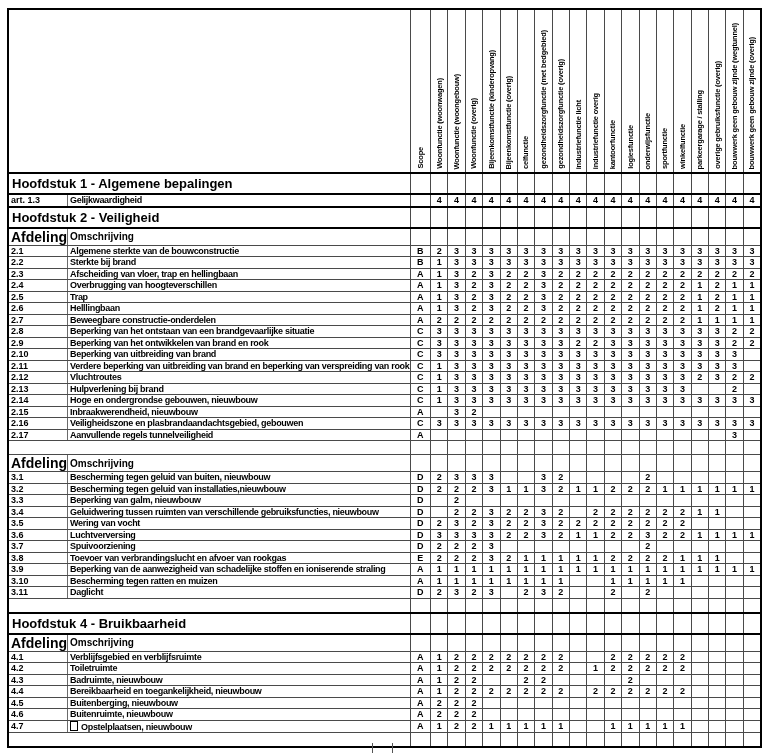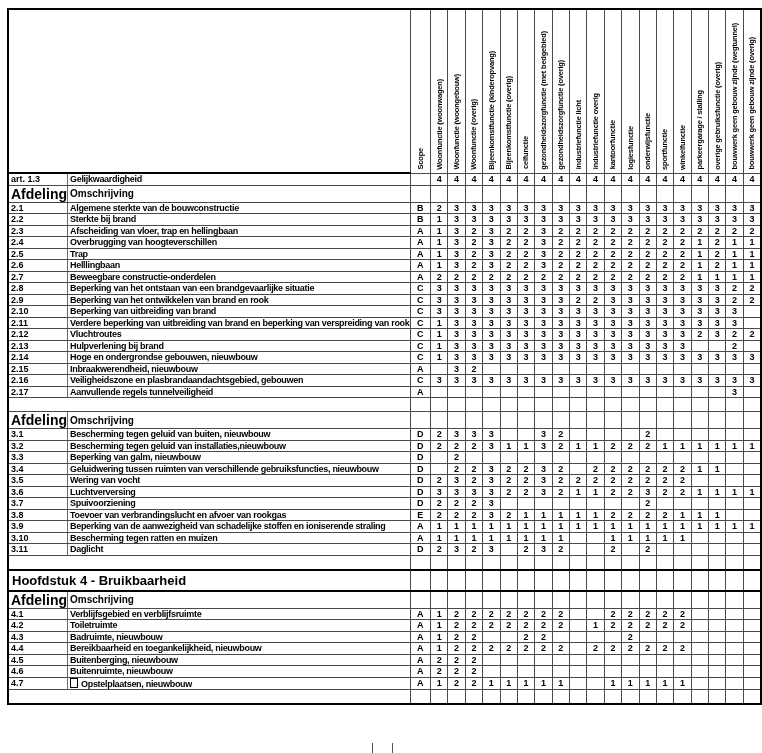--- a/index.html
+++ b/index.html
@@ -109,20 +109,43 @@
           <th class="colhead">
             <div class="vtext">overige gebruiksfunctie (overig)</div>
           </th>
           <th class="colhead">
             <div class="vtext">bouwwerk geen gebouw zijnde (wegtunnel)</div>
           </th>
           <th class="colhead">
             <div class="vtext">bouwwerk geen gebouw zijnde (overig)</div>
           </th>
         </tr>
+        <tr class="band">
+          <td class="band-title" colspan="2">Hoofdstuk 1 - Algemene bepalingen</td>
+          <td></td>
+          <td></td>
+          <td></td>
+          <td></td>
+          <td></td>
+          <td></td>
+          <td></td>
+          <td></td>
+          <td></td>
+          <td></td>
+          <td></td>
+          <td></td>
+          <td></td>
+          <td></td>
+          <td></td>
+          <td></td>
+          <td></td>
+          <td></td>
+          <td></td>
+          <td></td>
+        </tr>
         <tr class="datarow">
           <td class="num">art. 1.3</td>
           <td class="desc"><span>Gelijkwaardigheid</span></td>
           <td class="scopecell"></td>
           <td class="val">4</td>
           <td class="val">4</td>
           <td class="val">4</td>
           <td class="val">4</td>
           <td class="val">4</td>
           <td class="val">4</td>
@@ -132,20 +155,43 @@
           <td class="val">4</td>
           <td class="val">4</td>
           <td class="val">4</td>
           <td class="val">4</td>
           <td class="val">4</td>
           <td class="val">4</td>
           <td class="val">4</td>
           <td class="val">4</td>
           <td class="val">4</td>
           <td class="val">4</td>
+        </tr>
+        <tr class="band">
+          <td class="band-title" colspan="2">Hoofdstuk 2 - Veiligheid</td>
+          <td></td>
+          <td></td>
+          <td></td>
+          <td></td>
+          <td></td>
+          <td></td>
+          <td></td>
+          <td></td>
+          <td></td>
+          <td></td>
+          <td></td>
+          <td></td>
+          <td></td>
+          <td></td>
+          <td></td>
+          <td></td>
+          <td></td>
+          <td></td>
+          <td></td>
+          <td></td>
         </tr>
         <tr class="subhead">
           <td class="num">Afdeling</td>
           <td class="desc">Omschrijving</td>
           <td></td>
           <td></td>
           <td></td>
           <td></td>
           <td></td>
           <td></td>

